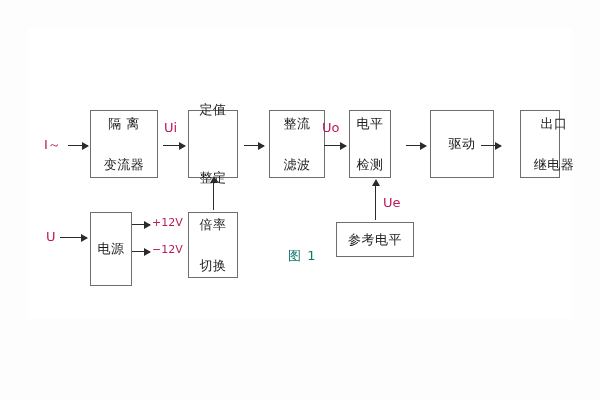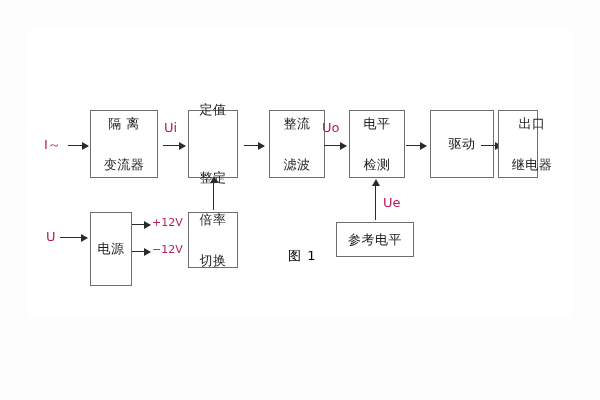--- a/index.html
+++ b/index.html
@@ -86,21 +86,21 @@
     position: absolute;
     left: -3.5px;
     top: -6px;
     width: 0; height: 0;
     border-bottom: 7px solid #2b2b2b;
     border-left: 4px solid transparent;
     border-right: 4px solid transparent;
   }
   .caption {
     position: absolute;
-    color: #000000;
+    color: #0f766e;
     font-size: 13px;
     letter-spacing: 1px;
     white-space: nowrap;
   }
 </style>
 </head>
 <body>
 
 <div id="canvas">
   <div id="plate"></div>
@@ -124,52 +124,52 @@
   <div class="harrow" style="left:244px; top:145px; width:20px;"></div>
 
   <div class="box" style="left:269px; top:110px; width:56px; height:68px;">
     <span class="ln">整流</span>
     <span class="ln">滤波</span>
   </div>
 
   <div class="lbl" style="left:322px; top:121px;">Uo</div>
   <div class="harrow" style="left:324px; top:145px; width:22px;"></div>
 
-  <div class="box" style="left:349px; top:110px; width:56px; height:68px;">
+  <div class="box" style="left:349px; top:110px; width:42px; height:68px;">
     <span class="ln">电平</span>
     <span class="ln">检测</span>
   </div>
 
   <div class="harrow" style="left:406px; top:145px; width:20px;"></div>
 
   <div class="box one-line" style="left:430px; top:110px; width:64px; height:68px;">
     <span class="ln">驱动</span>
   </div>
 
   <div class="harrow" style="left:481px; top:145px; width:20px;"></div>
 
-  <div class="box" style="left:498px; top:110px; width:40px; height:68px;padding-left:28px;">
+  <div class="box" style="left:520px; top:110px; width:40px; height:68px;padding-left:28px;">
     <span class="ln">出口</span>
     <span class="ln">继电器</span>
   </div>
 
   <div class="lbl" style="left:46px; top:230px;">U</div>
   <div class="harrow" style="left:60px; top:237px; width:27px;"></div>
 
   <div class="box one-line" style="left:90px; top:212px; width:42px; height:74px;">
     <span class="ln">电源</span>
   </div>
 
   <div class="harrow" style="left:132px; top:224px; width:18px;"></div>
   <div class="lbl small" style="left:152px; top:217px;">+12V</div>
 
   <div class="harrow" style="left:132px; top:251px; width:18px;"></div>
   <div class="lbl small" style="left:152px; top:244px;">−12V</div>
 
-  <div class="box" style="left:188px; top:212px; width:50px; height:56px;">
+  <div class="box" style="left:188px; top:212px; width:50px; height:66px;">
     <span class="ln">倍率</span>
     <span class="ln">切换</span>
   </div>
 
   <div class="varrow" style="left:213px; top:182px; height:28px;"></div>
 
   <div class="box one-line" style="left:336px; top:222px; width:78px; height:35px;">
     <span class="ln">参考电平</span>
   </div>
 

